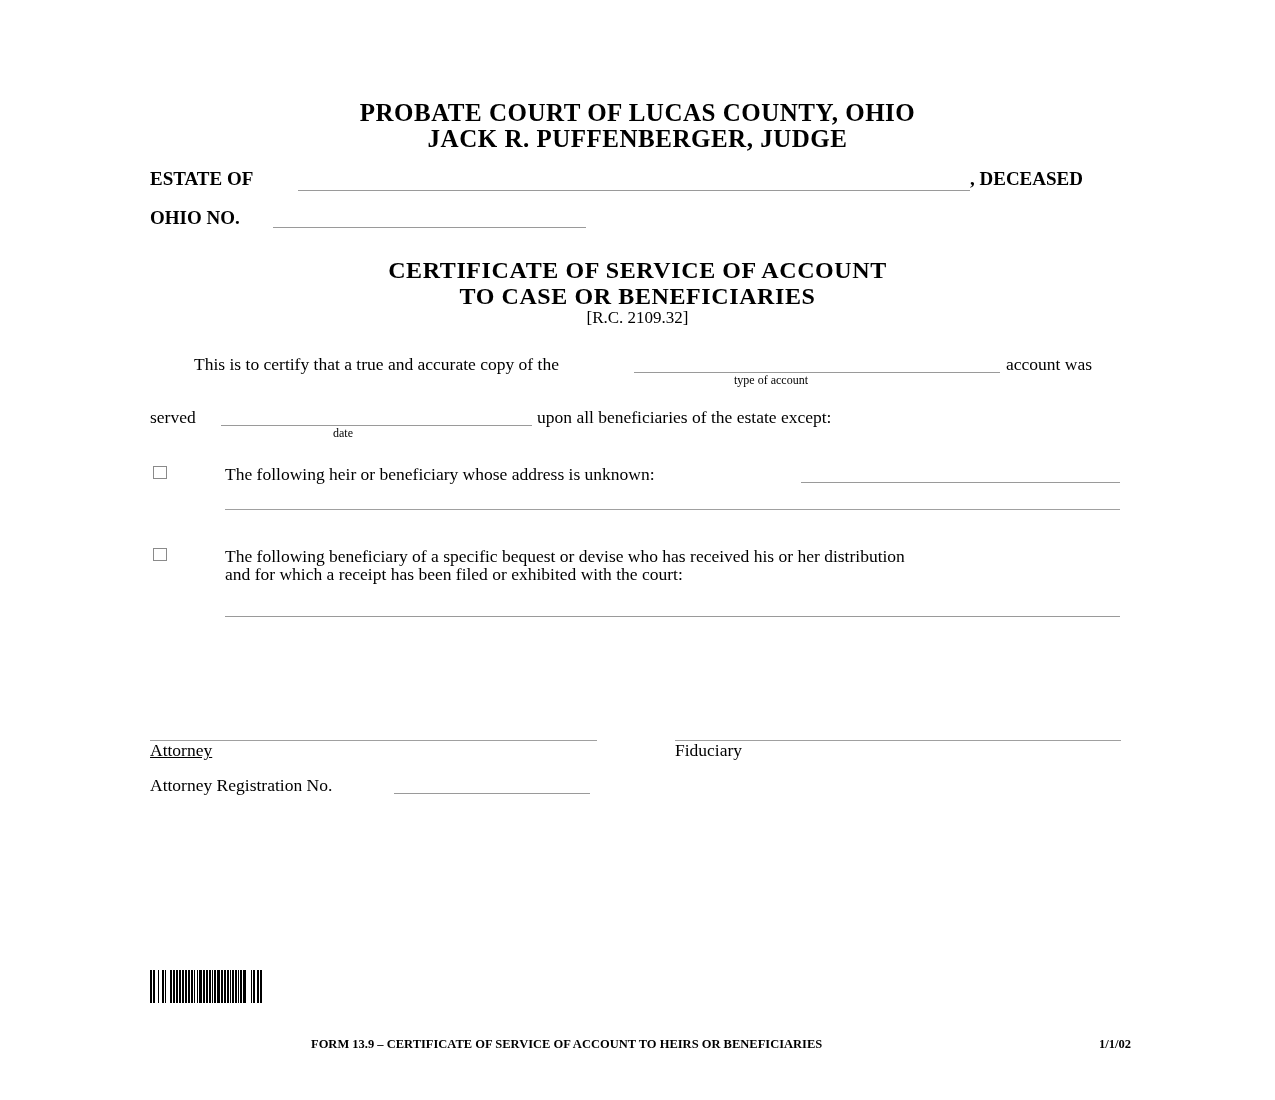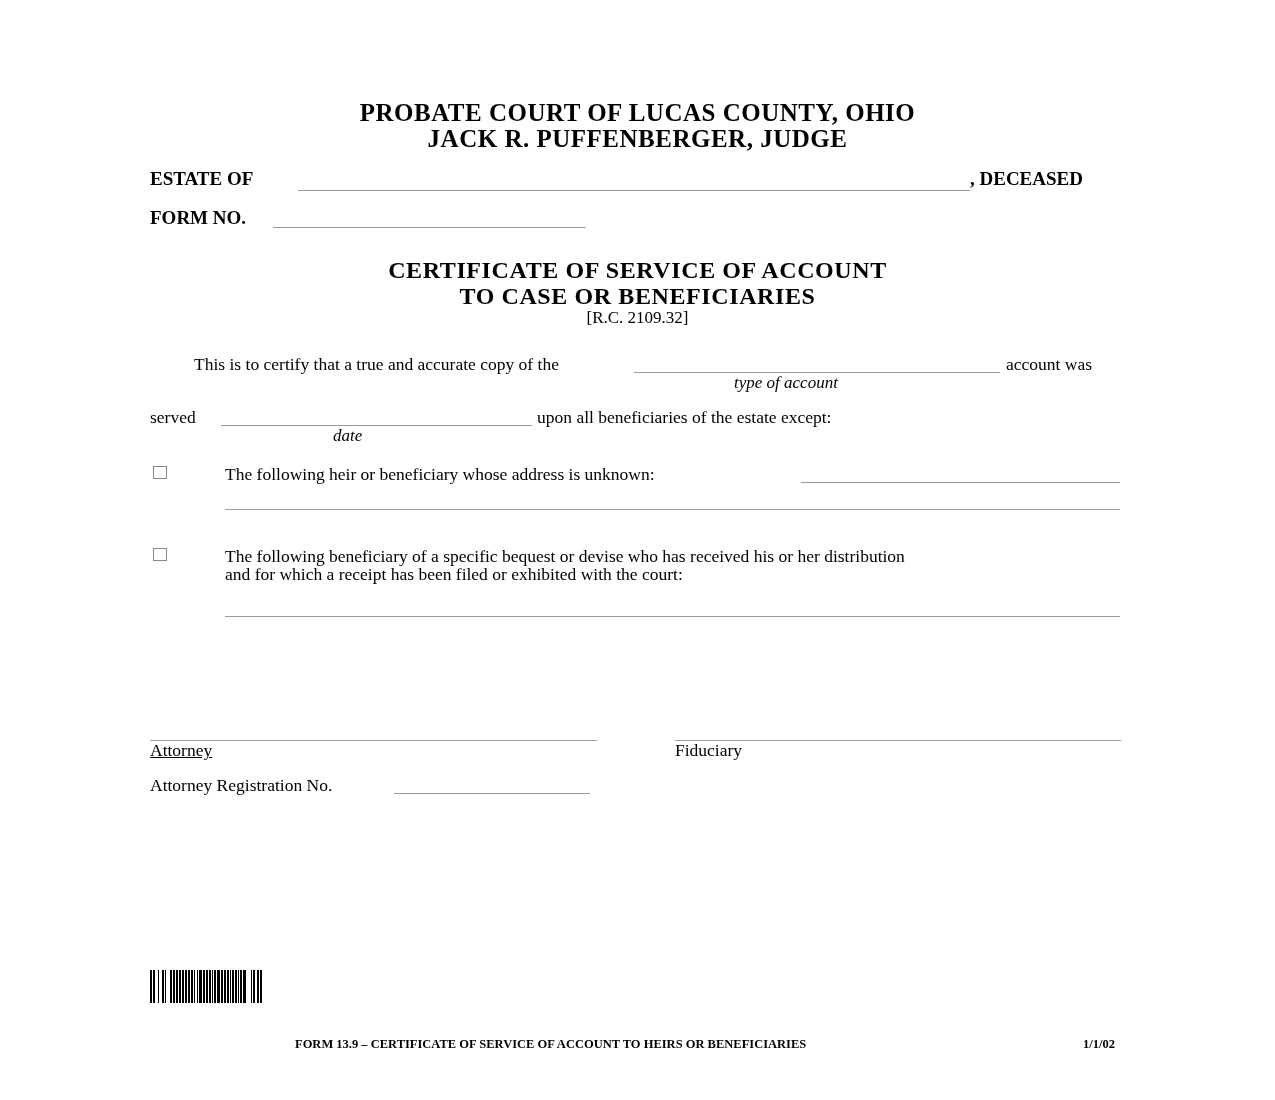--- a/index.html
+++ b/index.html
@@ -4,38 +4,38 @@
 <style>
   html, body { margin: 0; padding: 0; background: #ffffff; }
   body { width: 1275px; height: 1100px; position: relative; overflow: hidden;
          font-family: "Liberation Serif", "DejaVu Serif", serif; color: #000; }
   .abs { position: absolute; white-space: nowrap; }
   .court-title { left: 0; width: 1275px; text-align: center; font-weight: bold; font-size: 25px; line-height: 26px; letter-spacing: 0.5px; }
   .label-bold { font-weight: bold; font-size: 19px; }
   .form-title { left: 0; width: 1275px; text-align: center; font-weight: bold; font-size: 24px; line-height: 26px; letter-spacing: 0.6px; }
   .rc { left: 0; width: 1275px; text-align: center; font-size: 17px; }
   .body-text { font-size: 17.5px; }
-  .caption { font-size: 17px; font-style: italic; }
+  .caption { font-size: 12px; }
   .checkbox { width: 12px; height: 11px; border: 1px solid #8a8a8a; background: #fff; cursor: pointer; }
   .line { position: absolute; border-bottom: 1.5px solid #a0a0a0; height: 0; }
-  .footer-text { font-weight: bold; font-size: 12.5px; }
+  .footer-text { font-weight: bold; font-size: 12.5px; margin-left: 16px; }
   .barcode { display: flex; align-items: stretch; height: 33px; }
   .barcode span { display: block; background: #000; height: 100%; }
 </style>
 </head>
 <body>
 
 <div class="abs court-title" style="top:100px;text-align:center;">PROBATE COURT OF LUCAS COUNTY, OHIO</div>
 <div class="abs court-title" style="top:126px;">JACK R. PUFFENBERGER, JUDGE</div>
 
 <div class="abs label-bold" style="left:150px; top:168px;">ESTATE OF</div>
 <div class="abs" style="left:298px; top:170px; width:672px; height:20px; border-bottom:1.5px solid #9a9a9a;"></div>
 <div class="abs label-bold" style="left:970px; top:168px;">, DECEASED</div>
 
-<div class="abs label-bold" style="left:150px; top:207px;">FORM NO.</div>
+<div class="abs label-bold" style="left:150px; top:207px;">OHIO NO.</div>
 <div class="abs" style="left:273px; top:208px; width:313px; height:19px; border-bottom:1.5px solid #9a9a9a;"></div>
 
 <div class="abs form-title" style="top:257px;">CERTIFICATE OF SERVICE OF ACCOUNT</div>
 <div class="abs form-title" style="top:283px;">TO CASE OR BENEFICIARIES</div>
 <div class="abs rc" style="top:308px;">[R.C. 2109.32]</div>
 
 <div class="abs body-text" style="left:150px; top:354px;margin-left:44px;">This is to certify that a true and accurate copy of the</div>
 <div class="abs" style="left:634px; top:354px; width:366px; height:18px; border-bottom:1.5px solid #9a9a9a;"></div>
 <div class="abs body-text" style="left:1006px; top:354px;">account was</div>
 <div class="abs caption" style="left:734px; top:373px;">type of account</div>

